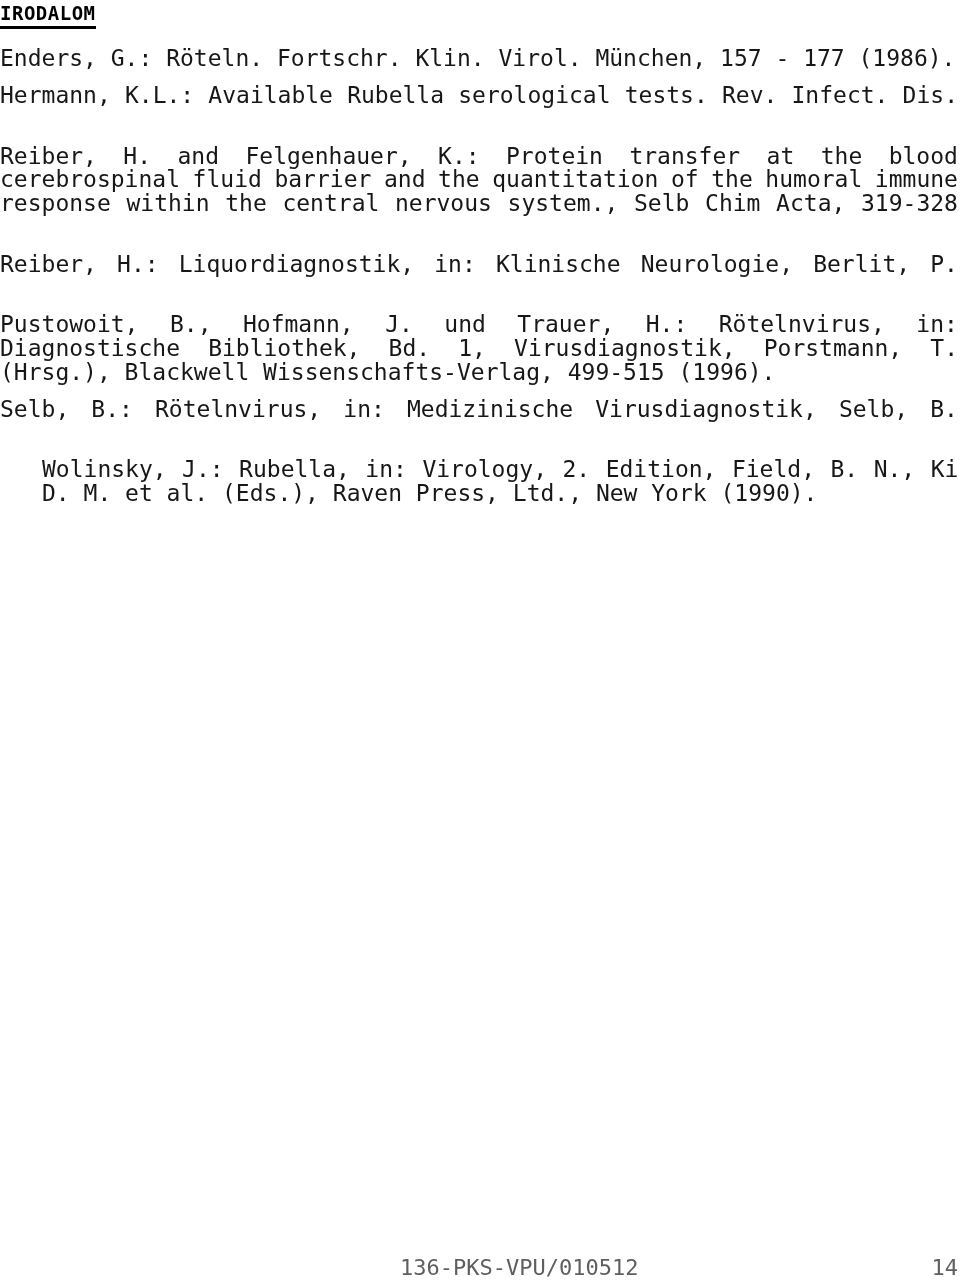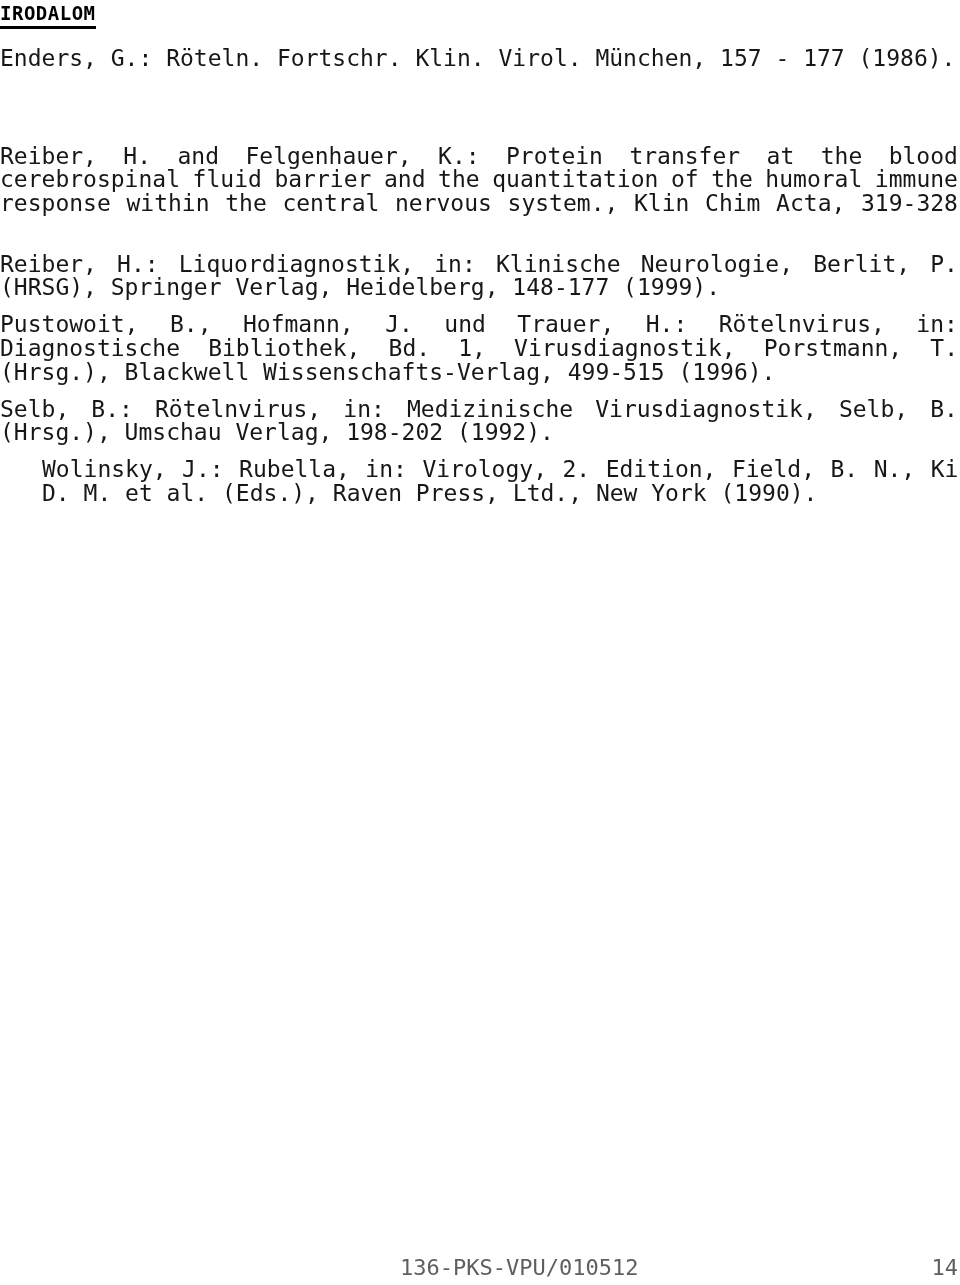--- a/index.html
+++ b/index.html
@@ -112,38 +112,37 @@
 
   <div class="content">
 
     <h1 class="heading">IRODALOM</h1>
 
     <div id="reference-list">
         <p class="ref" style="top: 47px;">
           <span class="line">Enders, G.: Röteln. Fortschr. Klin. Virol. München, 157 - 177 (1986).</span>
         </p>
         <p class="ref" style="top: 84.1px;">
+          <span class="line just"><span>Hermann,</span><span>K.L.:</span><span>Available</span><span>Rubella</span><span>serological</span><span>tests.</span><span>Rev.</span><span>Infect.</span><span>Dis.</span></span>
         </p>
         <p class="ref" style="top: 144.8px;">
           <span class="line just"><span>Reiber,</span><span>H.</span><span>and</span><span>Felgenhauer,</span><span>K.:</span><span>Protein</span><span>transfer</span><span>at</span><span>the</span><span>blood</span></span>
           <span class="line just"><span>cerebrospinal</span><span>fluid</span><span>barrier</span><span>and</span><span>the</span><span>quantitation</span><span>of</span><span>the</span><span>humoral</span><span>immune</span></span>
-          <span class="line just"><span>response</span><span>within</span><span>the</span><span>central</span><span>nervous</span><span>system.,</span><span>Klin</span><span>Chim</span><span>Acta,</span><span>319-328</span></span>
+          <span class="line just"><span>response</span><span>within</span><span>the</span><span>central</span><span>nervous</span><span>system.,</span><span>Selb</span><span>Chim</span><span>Acta,</span><span>319-328</span></span>
         </p>
         <p class="ref" style="top: 252.7px;">
           <span class="line just"><span>Reiber,</span><span>H.:</span><span>Liquordiagnostik,</span><span>in:</span><span>Klinische</span><span>Neurologie,</span><span>Berlit,</span><span>P.</span></span>
-          <span class="line">(HRSG), Springer Verlag, Heidelberg, 148-177 (1999).</span>
         </p>
         <p class="ref" style="top: 313.4px;">
           <span class="line just"><span>Pustowoit,</span><span>B.,</span><span>Hofmann,</span><span>J.</span><span>und</span><span>Trauer,</span><span>H.:</span><span>Rötelnvirus,</span><span>in:</span></span>
           <span class="line just"><span>Diagnostische</span><span>Bibliothek,</span><span>Bd.</span><span>1,</span><span>Virusdiagnostik,</span><span>Porstmann,</span><span>T.</span></span>
           <span class="line">(Hrsg.), Blackwell Wissenschafts-Verlag, 499-515 (1996).</span>
         </p>
         <p class="ref" style="top: 397.7px;">
           <span class="line just"><span>Selb,</span><span>B.:</span><span>Rötelnvirus,</span><span>in:</span><span>Medizinische</span><span>Virusdiagnostik,</span><span>Selb,</span><span>B.</span></span>
-          <span class="line">(Hrsg.), Umschau Verlag, 198-202 (1992).</span>
         </p>
         <p class="ref" style="top: 458.4px; padding-left: 42px;">
           <span class="line just"><span>Wolinsky,</span><span>J.:</span><span>Rubella,</span><span>in:</span><span>Virology,</span><span>2.</span><span>Edition,</span><span>Field,</span><span>B.</span><span>N.,</span><span>Kipe,</span></span>
           <span class="line">D. M. et al. (Eds.), Raven Press, Ltd., New York (1990).</span>
         </p>
       </div>
 
   </div>
 
   <div class="footer">

